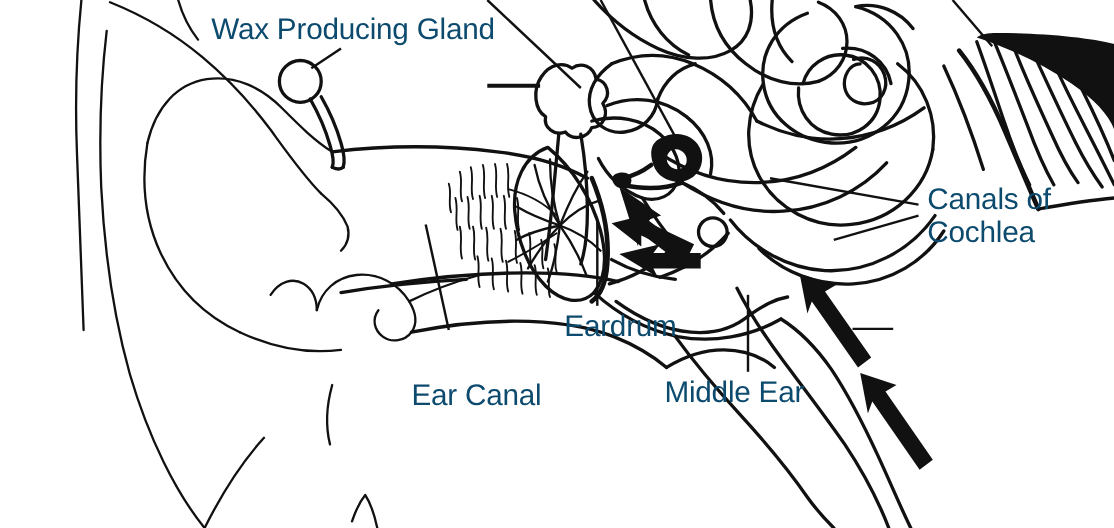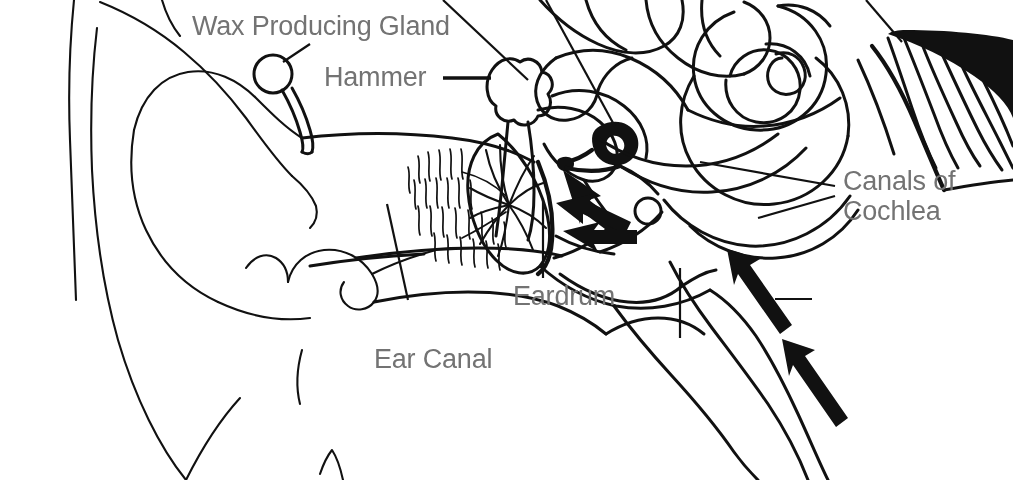--- a/index.html
+++ b/index.html
@@ -51,21 +51,21 @@
   }
   .arrow {
     fill: #111111;
     stroke: none;
   }
   .label {
     position: absolute;
     font-family: "Liberation Sans", sans-serif;
     font-size: 27px;
     line-height: 30px;
-    color: #737373;
+    color: #0c4a6e;
     white-space: pre;
     letter-spacing: -0.2px;
   }
   .label-2l { white-space: pre-line; }
 </style>
 </head>
 <body>
 
 <div id="stage">
 
@@ -293,24 +293,24 @@
 
       <path class="arrow" d="M 727,249 L 760,259 L 750,265 L 792,325 L 780,334 L 738,274 L 734,285 Z"></path>
 
       <path class="arrow" d="M 782,339 L 815,350 L 805,356 L 848,418 L 836,427 L 793,365 L 789,376 Z"></path>
     </g>
 
   </svg>
 
   <div class="label" style="left:192px; top:11px;">Wax Producing Gland</div>
 
-  <div class="label" style="left:324px; top:62px;">Hammer</div>
 
   <div class="label" style="left:513px; top:281px;">Eardrum</div>
 
   <div class="label label-2l" style="left:843px; top:166px;">Canals of
 Cochlea</div>
 
   <div class="label" style="left:374px; top:303px;margin-top:41px;">Ear Canal</div>
 
+  <div class="label" style="left:604px; top:341px;">Middle Ear</div>
 
 
 </div>
 
 </body></html>

